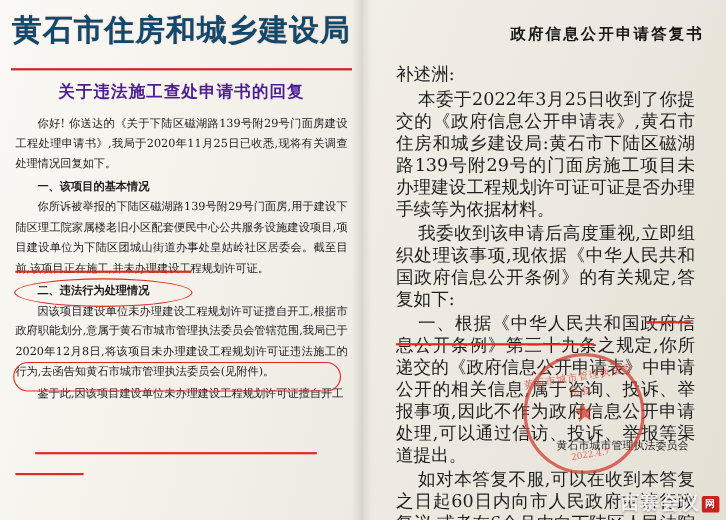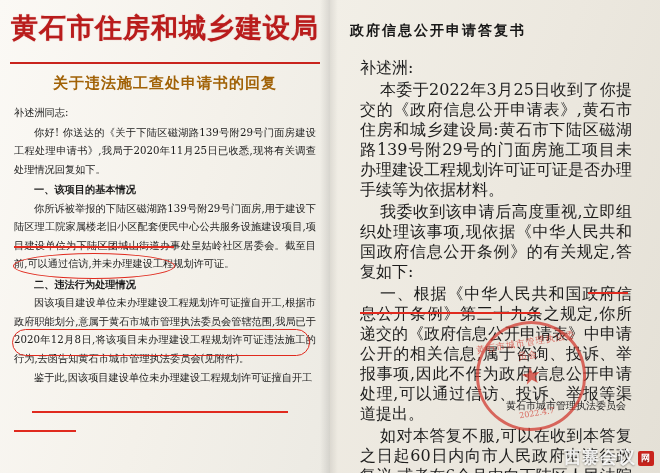--- a/index.html
+++ b/index.html
@@ -33,21 +33,21 @@
     left: 0; top: 0;
     width: 330px; height: 473px;
     background: linear-gradient(105deg,#fbf9f5 0%,#f4f1ea 55%,#eceae3 100%);
   }
   .red-title {
     position: absolute;
     left: 8px;
     top: 12px;
     width: 314px;
     text-align: center;
-    color: #b91c1c;
+    color: #0c4a6e;
     font-family: "DejaVu Serif", serif;
     font-weight: bold;
     font-size: 27px;
     letter-spacing: 1px;
     line-height: 32px;
     text-shadow: 0 0 1px rgba(180,20,15,.5);
   }
   .red-rule {
     position: absolute;
     left: 10px;
@@ -58,21 +58,21 @@
   }
   .doc-title {
     position: absolute;
     left: 12px;
     top: 74px;
     width: 306px;
     text-align: center;
     font-family: "DejaVu Serif", serif;
     font-weight: bold;
     font-size: 15px;
-    color: #a16207;
+    color: #4c1d95;
     letter-spacing: 1px;
   }
   .body-left {
     position: absolute;
     left: 14px;
     top: 104px;
     width: 302px;
     font-family: "DejaVu Serif", serif;
     font-size: 10.2px;
     line-height: 18.5px;
@@ -105,21 +105,21 @@
     position: absolute;
     left: 0; top: 0;
     width: 330px; height: 473px;
     background: linear-gradient(110deg,#f2efe7 0%,#ece8df 50%,#e4e0d6 100%);
   }
   .r-title {
     position: absolute;
     left: 20px;
     top: 22px;
     width: 290px;
-    text-align: left;
+    text-align: right;
     font-family: "DejaVu Serif", serif;
     font-weight: bold;
     font-size: 14px;
     color: #171717;
     letter-spacing: 2px;
   }
   .body-right {
     position: absolute;
     left: 30px;
     top: 58px;
@@ -227,24 +227,23 @@
 
   <div class="doc-left">
     <div class="paper"></div>
 
     <div class="red-title">黄石市住房和城乡建设局</div>
     <div class="red-rule"></div>
 
     <div class="doc-title">关于违法施工查处申请书的回复</div>
 
     <div class="body-left">
-      <p>补述洲同志:</p>
       <p class="indent2">你好! 你送达的《关于下陆区磁湖路139号附29号门面房建设工程处理申请书》,我局于2020年11月25日已收悉,现将有关调查处理情况回复如下。</p>
       <p class="sec-head">一、该项目的基本情况</p>
-      <p class="indent2">你所诉被举报的下陆区磁湖路139号附29号门面房,用于建设下陆区理工院家属楼老旧小区配套便民中心公共服务设施建设项目,项目建设单位为下陆区团城山街道办事处皇姑岭社区居委会。截至目前,可以通过信访,并未办理建设工程规划许可证。</p>
+      <p class="indent2">你所诉被举报的下陆区磁湖路139号附29号门面房,用于建设下陆区理工院家属楼老旧小区配套便民中心公共服务设施建设项目,项目建设单位为下陆区团城山街道办事处皇姑岭社区居委会。截至目前,该项目正在施工,并未办理建设工程规划许可证。</p>
       <p class="sec-head">二、违法行为处理情况</p>
       <p class="indent2">因该项目建设单位未办理建设工程规划许可证擅自开工,根据市政府职能划分,意属于黄石市城市管理执法委员会管辖范围,我局已于2020年12月8日,将该项目未办理建设工程规划许可证违法施工的行为,去函告知黄石市城市管理执法委员会(见附件)。</p>
       <p class="indent2">鉴于此,因该项目建设单位未办理建设工程规划许可证擅自开工</p>
     </div>
 
     <div class="ellipse-red" style="left:13px; top:253px; width:160px; height:24px;"></div>
     <div class="ellipse-red" style="left:12px; top:329px; width:296px; height:25px; border-radius:14px;"></div>
     <div style="position:absolute;left:14px;top:246px;width:160px;height:1.6px;background:#e02a1e;"></div>
     <div style="position:absolute;left:32px;top:411px;width:256px;height:1.6px;background:#e02a1e;"></div>
     <div style="position:absolute;left:14px;top:430px;width:62px;height:1.6px;background:#e02a1e;"></div>

